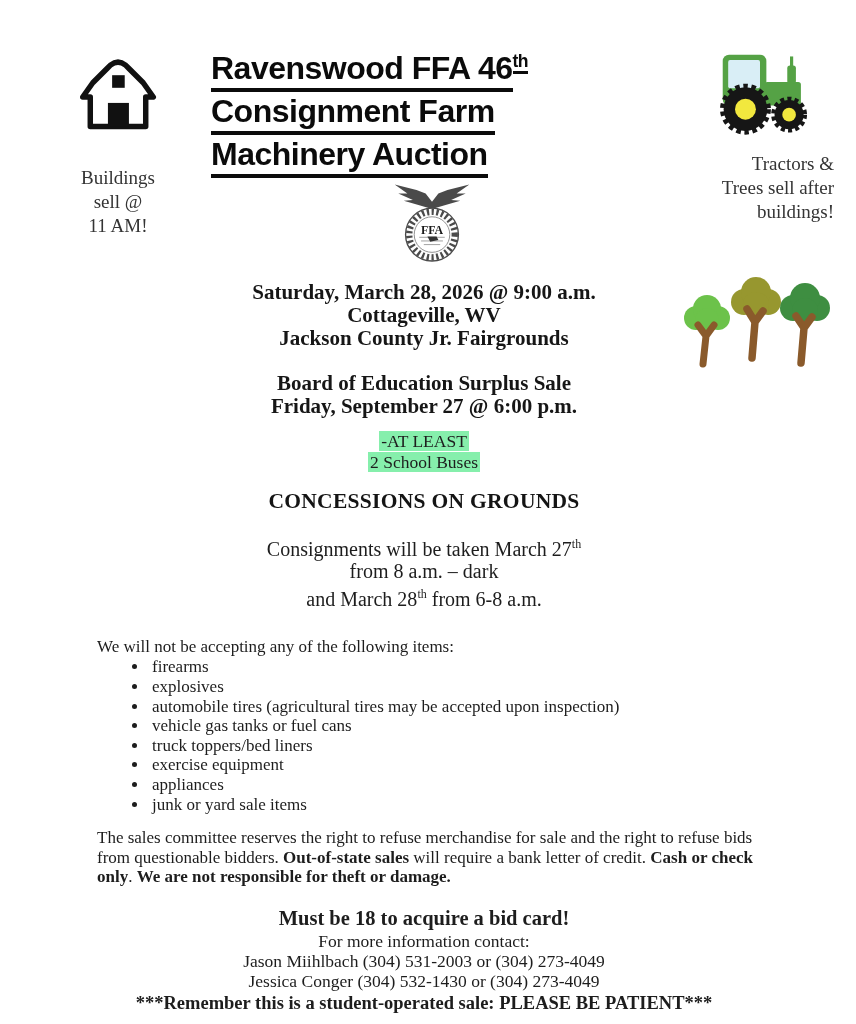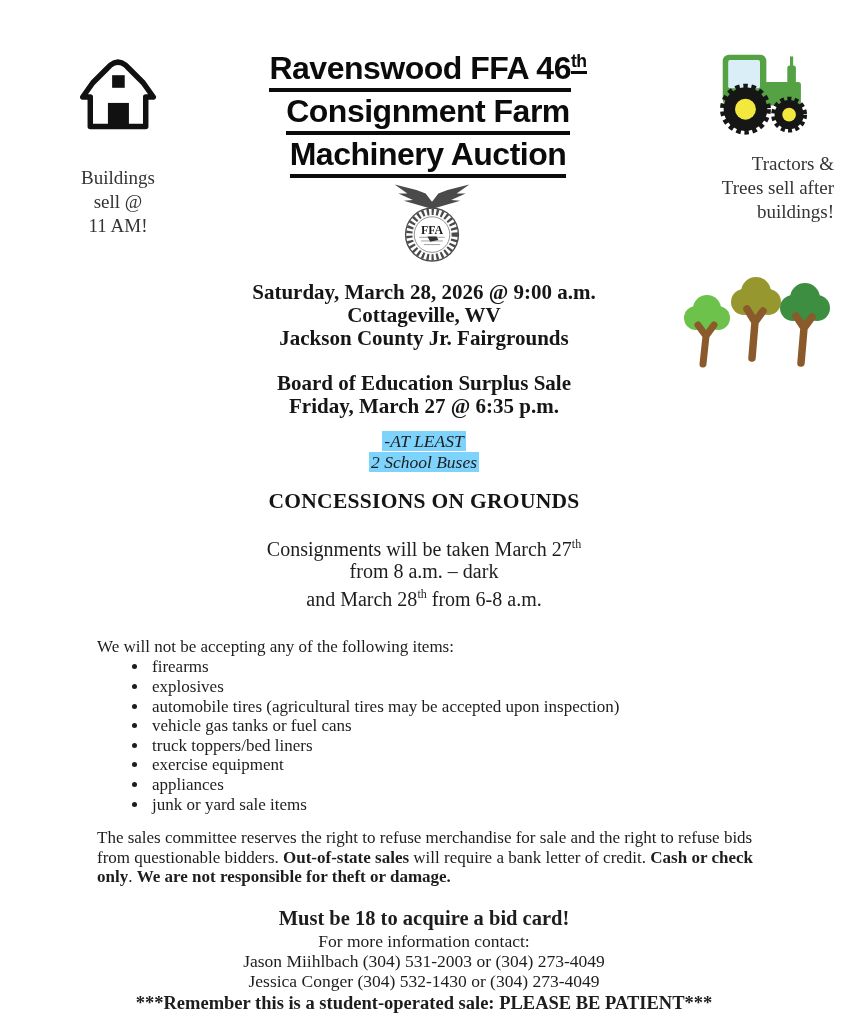--- a/index.html
+++ b/index.html
@@ -11,37 +11,37 @@
   
   .side-block { position:absolute; text-align:center; }
   .side-block.left  { left:50px; top:50px; width:136px; }
   .side-block.right { left:686px; top:44px; width:148px; }
   .side-caption { font-size:19px; line-height:24px; color:#343434; }
   .side-block.left  .side-caption { margin-top:28px; }
   .side-block.right .side-caption { margin-top:10px;text-align:right; }
 
   
   .title-block {
-    position:absolute; left:211px; top:44px; width:434px; text-align:center;
+    position:absolute; left:211px; top:44px; width:434px; 
     font-family:"Liberation Sans","DejaVu Sans",sans-serif; font-weight:700;
     font-size:32px; letter-spacing:-0.5px; color:#0b0b0b;
   }
   .title-line { line-height:34px; margin-bottom:9px; white-space:nowrap; }
   .u { border-bottom:4px solid #0b0b0b; padding-bottom:2px; }
   .u-sup { font-size:55%; border-bottom:3px solid #0b0b0b; font-weight:700; }
 
   .ffa-block { position:absolute; left:389px; top:181px; width:86px; text-align:center; }
   .trees-wrap { position:absolute; left:678px; top:270px; width:156px; }
 
   
   .main { position:absolute; top:281px; left:0; width:848px; text-align:center; }
   .ev { font-weight:700; font-size:21px; line-height:23px; color:#161616; }
   .surplus { margin-top:22px; }
   .hl { margin-top:13px; font-size:17.5px; line-height:21px; }
-  .hl mark { background:#7dd3fc; padding:0 2px; color:#1d1d1d;font-style:italic; }
+  .hl mark { background:#86efac; padding:0 2px; color:#1d1d1d; }
   .concessions { margin-top:16px; font-weight:700; font-size:21.5px; letter-spacing:0.3px; color:#141414; }
   .consign { margin-top:19px; font-size:20px; line-height:22.5px; }
   sup.sm { font-size:60%; }
 
   
   .left-sec { margin:27px 0 0 97px; width:668px; text-align:left; font-size:17px; line-height:19.6px; }
   .left-sec ul { margin:1px 0 0 0; padding-left:52px; }
   .left-sec li { padding-left:3px; line-height:19.6px; }
   .policy { margin:14px 0 0 0; }
   .policy b { font-weight:700; }
@@ -141,21 +141,21 @@
   <div class="main">
 
     <div class="ev">
       <div>Saturday, March 28, 2026 @ 9:00 a.m.</div>
       <div>Cottageville, WV</div>
       <div>Jackson County Jr. Fairgrounds</div>
     </div>
 
     <div class="ev surplus">
       <div>Board of Education Surplus Sale</div>
-      <div>Friday, March 27 @ 6:35 p.m.</div>
+      <div>Friday, September 27 @ 6:00 p.m.</div>
     </div>
 
     <div class="hl">
       <div><mark>-AT LEAST</mark></div>
       <div><mark>2 School Buses</mark></div>
     </div>
 
     <div class="concessions">CONCESSIONS ON GROUNDS</div>
 
     <div class="consign">

